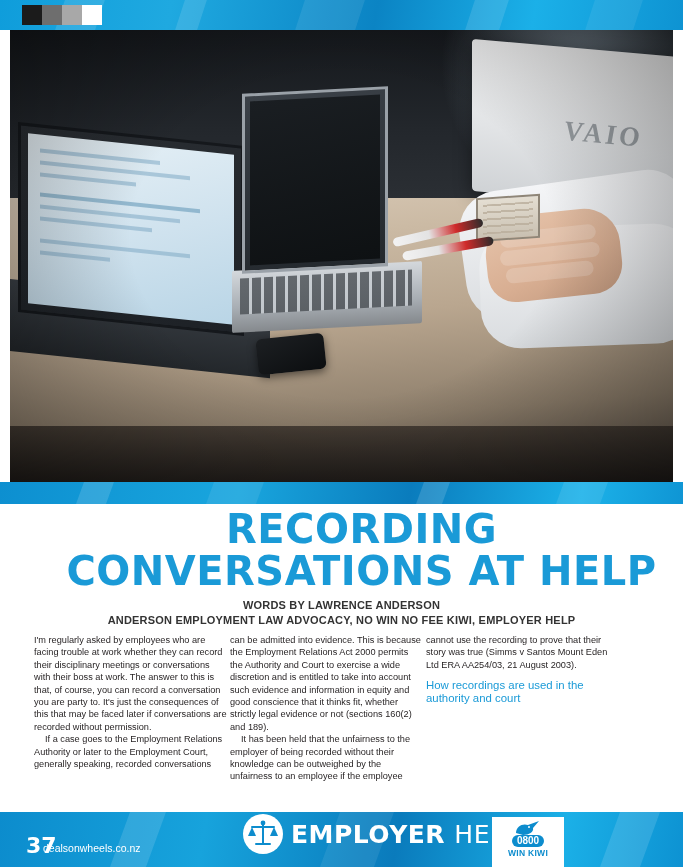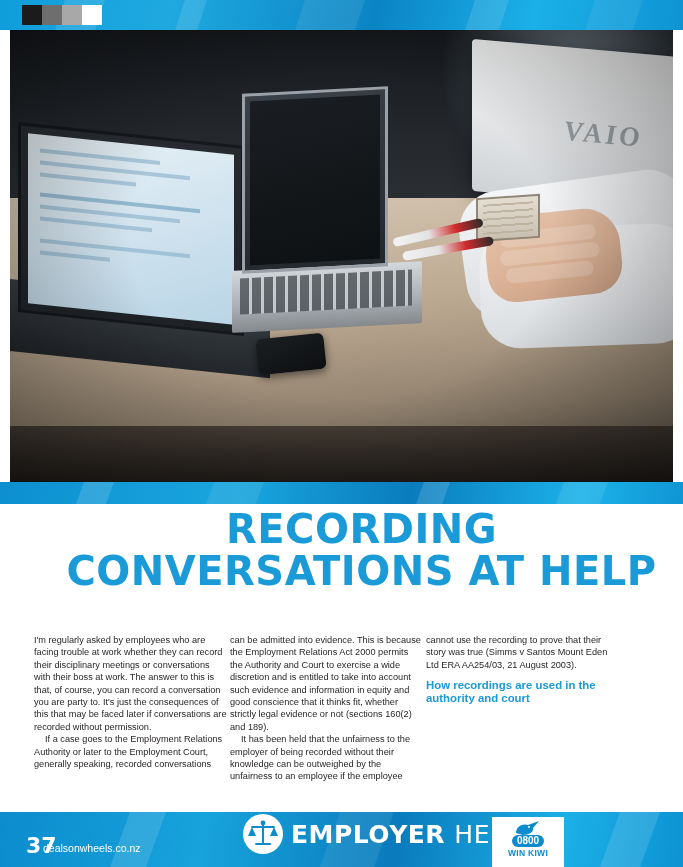--- a/index.html
+++ b/index.html
@@ -207,21 +207,21 @@
   .col { width: 193px; }
   .col p {
     font-size: 9.2px;
     line-height: 12.4px;
     color: #231f20;
     text-align: left;
   }
   .col p.indent { text-indent: 11px; }
   .subhead {
     color: #1a9ad7;
-    font-weight: bold;
+    font-weight: normal;
     font-size: 11.4px;
     line-height: 13px;
     margin: 8px 0 3px 0;
   }
 
   
   .bottombar {
     position: absolute; top: 812px; left: 0; width: 683px; height: 55px;
     background: linear-gradient(100deg,#0c8ccd 0%, #17a3dc 30%, #0a7bbc 58%, #1bb0e7 82%, #0d92d2 100%);
     overflow: hidden;
@@ -349,20 +349,24 @@
     <div class="streak" style="left:210px;width:50px;opacity:.6;"></div>
     <div class="streak" style="left:420px;width:26px;"></div>
     <div class="streak" style="left:560px;width:44px;opacity:.7;"></div>
   </div>
 
   <h1 class="headline">
     <span>RECORDING</span>
     <span class="l2">CONVERSATIONS AT HELP</span>
   </h1>
 
+  <div class="byline">
+    <div>WORDS BY LAWRENCE ANDERSON</div>
+    <div>ANDERSON EMPLOYMENT LAW ADVOCACY, NO WIN NO FEE KIWI, EMPLOYER HELP</div>
+  </div>
 
   <div class="columns">
     <div class="col">
       <p>I'm regularly asked by employees who are facing trouble at work whether they can record their disciplinary meetings or conversations with their boss at work. The answer to this is that, of course, you can record a conversation you are party to. It's just the consequences of this that may be faced later if conversations are recorded without permission.</p>
       <p class="indent">If a case goes to the Employment Relations Authority or later to the Employment Court, generally speaking, recorded conversations</p>
     </div>
     <div class="col">
       <p>can be admitted into evidence. This is because the Employment Relations Act 2000 permits the Authority and Court to exercise a wide discretion and is entitled to take into account such evidence and information in equity and good conscience that it thinks fit, whether strictly legal evidence or not (sections 160(2) and 189).</p>
       <p class="indent">It has been held that the unfairness to the employer of being recorded without their knowledge can be outweighed by the unfairness to an employee if the employee</p>
     </div>

